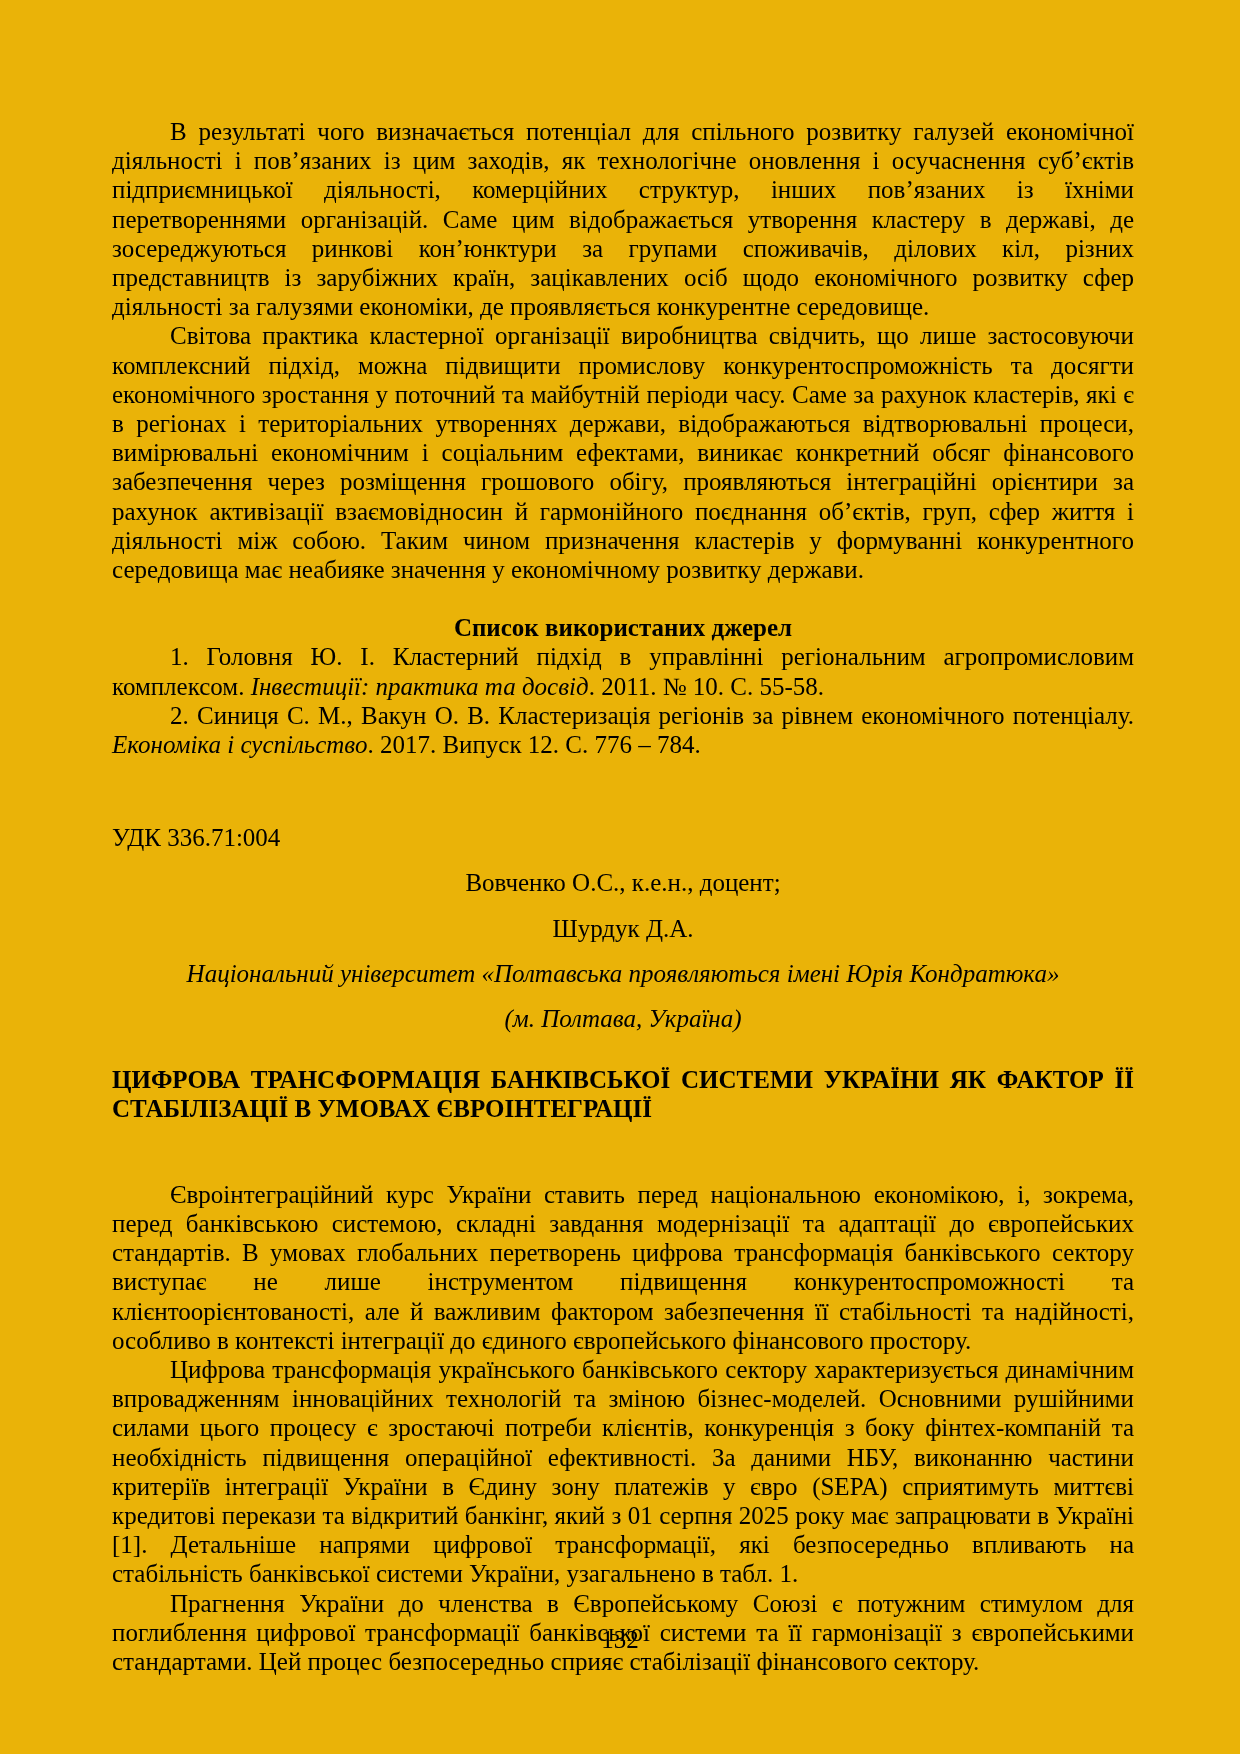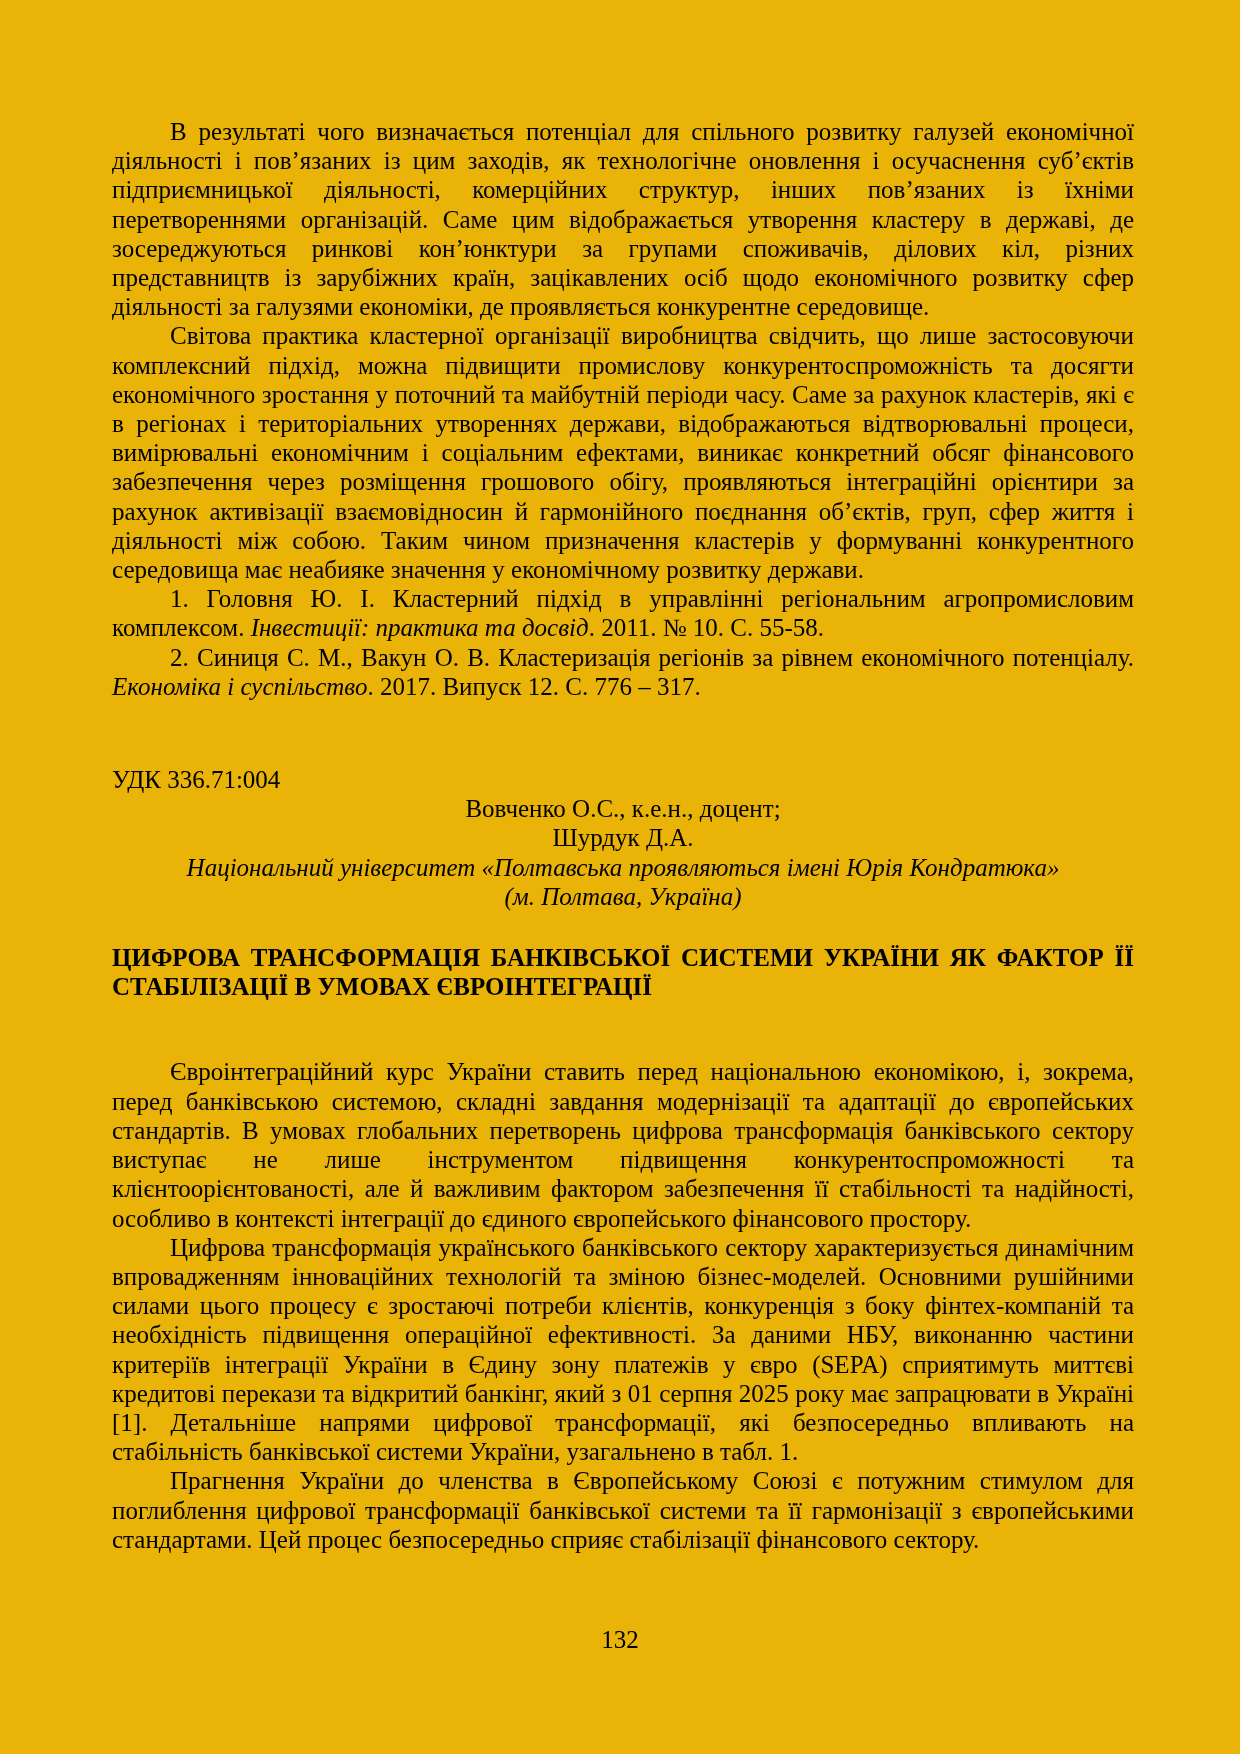--- a/index.html
+++ b/index.html
@@ -44,21 +44,21 @@
     font-weight: bold;
     text-align: center;
   }
   p.udc-line {
     margin: 64px 0 0 0;
     padding: 0;
     text-indent: 0;
     text-align: left;
   }
   p.center-line {
-    margin: 0;
+    margin: 16px;
     padding: 0;
     text-indent: 0;
     text-align: center;
   }
   p.center-line.italic {
     font-style: italic;
   }
   h1.article-title {
     margin: 32px 0 0 0;
     padding: 0;
@@ -87,27 +87,28 @@
 <body>
 
 <div class="page">
 
   <div class="content">
 
     <p class="body-para">В результаті чого визначається потенціал для спільного розвитку галузей економічної діяльності і пов’язаних із цим заходів, як технологічне оновлення і осучаснення суб’єктів підприємницької діяльності, комерційних структур, інших пов’язаних із їхніми перетвореннями організацій. Саме цим відображається утворення кластеру в державі, де зосереджуються ринкові кон’юнктури за групами споживачів, ділових кіл, різних представництв із зарубіжних країн, зацікавлених осіб щодо економічного розвитку сфер діяльності за галузями економіки, де проявляється конкурентне середовище.</p>
 
     <p class="body-para">Світова практика кластерної організації виробництва свідчить, що лише застосовуючи комплексний підхід, можна підвищити промислову конкурентоспроможність та досягти економічного зростання у поточний та майбутній періоди часу. Саме за рахунок кластерів, які є в регіонах і територіальних утвореннях держави, відображаються відтворювальні процеси, вимірювальні економічним і соціальним ефектами, виникає конкретний обсяг фінансового забезпечення через розміщення грошового обігу, проявляються інтеграційні орієнтири за рахунок активізації взаємовідносин й гармонійного поєднання об’єктів, груп, сфер життя і діяльності між собою. Таким чином призначення кластерів у формуванні конкурентного середовища має неабияке значення у економічному розвитку держави.</p>
 
+    <h2 class="refs-heading">Список використаних джерел</h2>
 
     <p class="ref-para">
       <span>1.  Головня Ю. І. Кластерний підхід в управлінні регіональним агропромисловим комплексом. </span><em class="journal">Інвестиції: практика та досвід</em><span>. 2011. № 10. С. 55-58.</span>
     </p>
 
     <p class="ref-para">
-      <span>2.  Синиця С. М., Вакун О. В. Кластеризація регіонів за рівнем економічного потенціалу. </span><em class="journal">Економіка і суспільство</em><span>. 2017. Випуск 12. С. 776 – 317.</span>
+      <span>2.  Синиця С. М., Вакун О. В. Кластеризація регіонів за рівнем економічного потенціалу. </span><em class="journal">Економіка і суспільство</em><span>. 2017. Випуск 12. С. 776 – 784.</span>
     </p>
 
     <p class="udc-line">УДК 336.71:004</p>
 
     <p class="center-line">Вовченко О.С., к.е.н., доцент;</p>
 
     <p class="center-line">Шурдук Д.А.</p>
 
     <p class="center-line italic">Національний університет «Полтавська проявляються імені Юрія Кондратюка»</p>
 

